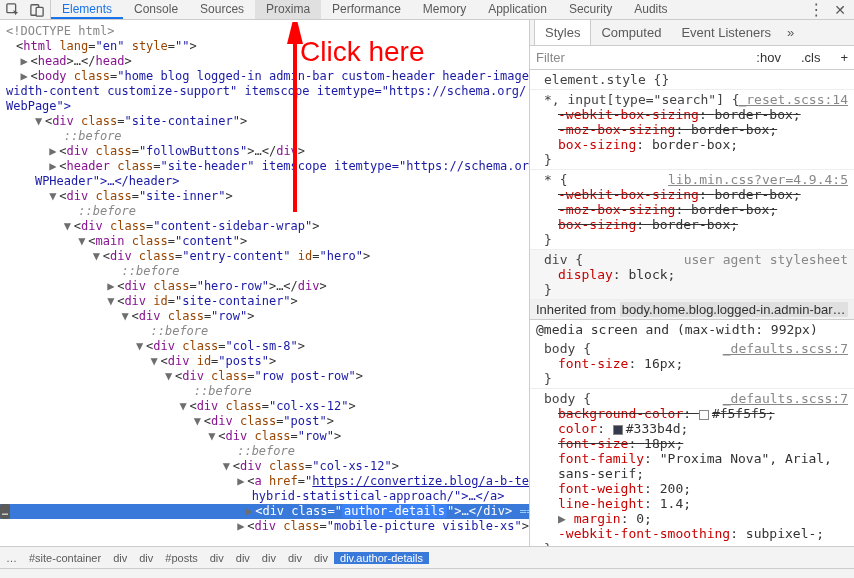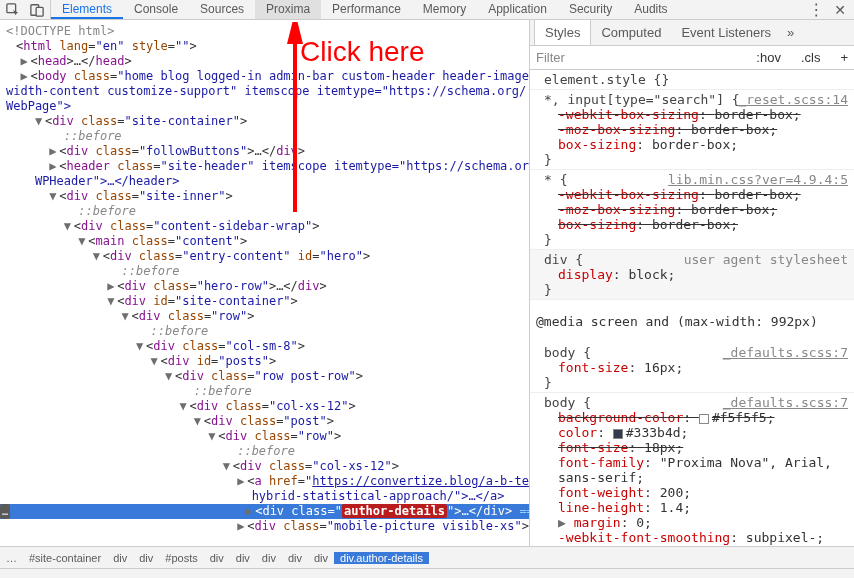--- a/index.html
+++ b/index.html
@@ -14,21 +14,21 @@
 .toolbar-right { margin-left: auto; display: flex; align-items: center; gap: 10px; padding-right: 8px; }
 .dots { font-size: 16px; color: #5a5a5a; }
 .close-x { font-size: 14px; color: #5a5a5a; }
 
 .workspace { display: flex; height: 526px; }
 .dom-pane { width: 530px; border-right: 1px solid #ccc; overflow: hidden; font-family: Menlo, Consolas, monospace; font-size: 12px; line-height: 15px; }
 .dom-lines { padding: 4px 0; overflow-y: auto; height: 100%; }
 .dom-line { white-space: pre; padding: 0 0 0 6px; }
 .dom-line.sel { background: #3879d9; color: #fff; }
 .dom-line.sel .tkw, .dom-line.sel .tattr, .dom-line.sel .tsym, .dom-line.sel .tstr, .dom-line.sel .tpsd { color: #fff; }
-.dom-line.sel .acls { background: #b91c1c; border-radius: 2px; padding: 0 2px; font-weight: bold; }
+.dom-line.sel .acls { background: #3b82f6; border-radius: 2px; padding: 0 2px; }
 .dom-line.sel .badge { color: #9ccfff; font-style: italic; }
 .tkw { color: #881391; }
 .tattr { color: #994500; }
 .tstr { color: #1a1aa6; }
 .tpsd { color: #888; font-style: italic; }
 .tri { color: #6e6e6e; display: inline-block; width: 10px; }
 .ell { background: #5a5a5a; color: #fff; font-size: 10px; padding: 0 2px; border-radius: 2px; }
 
 .styles-pane { width: 324px; display: flex; flex-direction: column; font-family: Menlo, Consolas, monospace; font-size: 13px; }
 .styles-tabs { height: 26px; background: #f3f3f3; border-bottom: 1px solid #ccc; display: flex; align-items: center; padding-left: 4px; font-family: "Helvetica Neue", Arial, sans-serif; }
@@ -145,21 +145,22 @@
         <span>:hov</span>
         <span>.cls</span>
         <span>+</span>
       </div>
     </div>
     <div class="styles-body" id="styles-body">
         <div class="rule "><span class="sel-txt">element.style</span> <span class="brace">{</span><span class="brace">}</span></div>
         <div class="rule "><span class="src u">_reset.scss:14</span><span class="sel-txt">*, input[type="search"]</span> <span class="brace">{</span><div class="prop strike"><span class="pn">-webkit-box-sizing</span>: <span class="pv">border-box</span>;</div><div class="prop strike"><span class="pn">-moz-box-sizing</span>: <span class="pv">border-box</span>;</div><div class="prop"><span class="pn">box-sizing</span>: <span class="pv">border-box</span>;</div><span class="brace">}</span></div>
         <div class="rule "><span class="src u">lib.min.css?ver=4.9.4:5</span><span class="sel-txt">*</span> <span class="brace">{</span><div class="prop strike"><span class="pn">-webkit-box-sizing</span>: <span class="pv">border-box</span>;</div><div class="prop strike"><span class="pn">-moz-box-sizing</span>: <span class="pv">border-box</span>;</div><div class="prop strike"><span class="pn">box-sizing</span>: <span class="pv">border-box</span>;</div><span class="brace">}</span></div>
         <div class="rule ua-bg "><span class="src">user agent stylesheet</span><span class="sel-txt">div</span> <span class="brace">{</span><div class="prop"><span class="pn">display</span>: <span class="pv">block</span>;</div><span class="brace">}</span></div>
-        <div style="padding: 14px 6px;">@media screen and (max-width: 992px)</div>
+        <div class="inh-bar">Inherited from <span class="ibody">body.home.blog.logged-in.admin-bar…</span></div>
+        <div style="padding: 2px 6px;">@media screen and (max-width: 992px)</div>
         <div class="rule "><span class="src u">_defaults.scss:7</span><span class="sel-txt">body</span> <span class="brace">{</span><div class="prop"><span class="pn">font-size</span>: <span class="pv">16px</span>;</div><span class="brace">}</span></div>
         <div class="rule "><span class="src u">_defaults.scss:7</span><span class="sel-txt">body</span> <span class="brace">{</span><div class="prop strike"><span class="pn">background-color</span>: <span class="swatch" style="background:#ffffff"></span><span class="pv">#f5f5f5</span>;</div><div class="prop"><span class="pn">color</span>: <span class="swatch" style="background:#333b4d"></span><span class="pv">#333b4d</span>;</div><div class="prop strike"><span class="pn">font-size</span>: <span class="pv">18px</span>;</div><div class="prop"><span class="pn">font-family</span>: <span class="pv">"Proxima Nova", Arial, sans-serif</span>;</div><div class="prop"><span class="pn">font-weight</span>: <span class="pv">200</span>;</div><div class="prop"><span class="pn">line-height</span>: <span class="pv">1.4</span>;</div><div class="prop"><span class="tri2">▶ </span><span class="pn">margin</span>: <span class="pv">0</span>;</div><div class="prop"><span class="pn">-webkit-font-smoothing</span>: <span class="pv">subpixel-</span>;</div><span class="brace">}</span></div>
       </div>
   </div>
 </div>
 
 <div class="crumb-bar" id="crumb-bar">
     <span class="crumb">…</span>
     <span class="crumb">#site-container</span>
     <span class="crumb">div</span>

